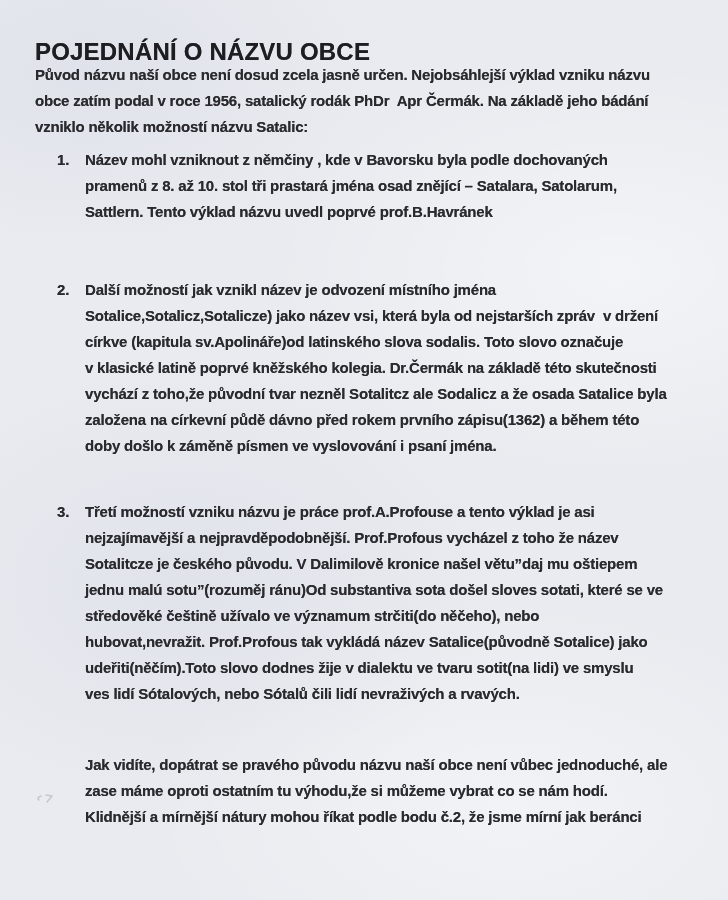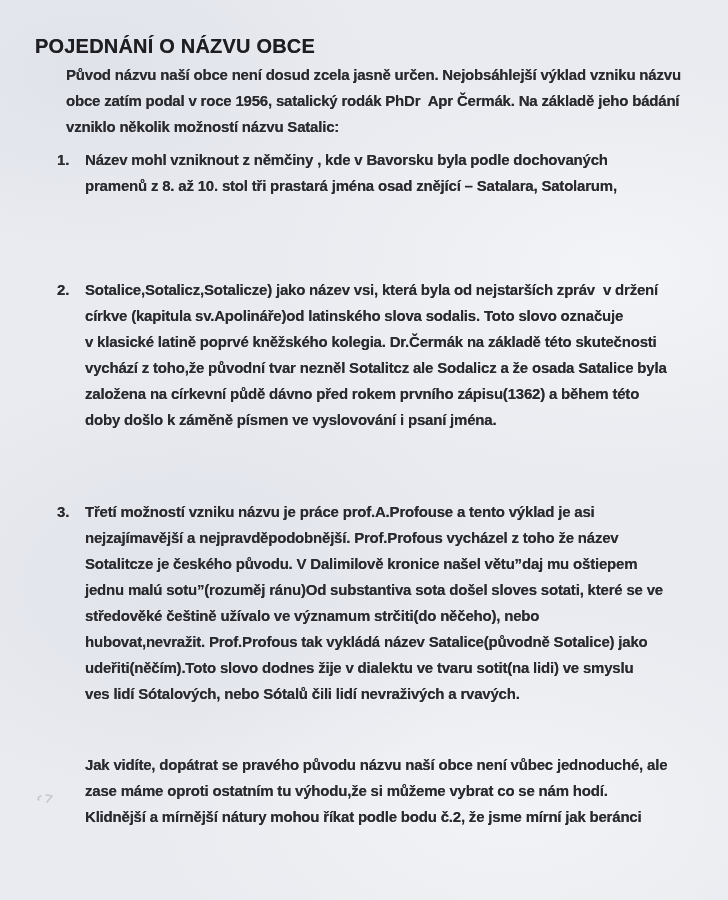--- a/index.html
+++ b/index.html
@@ -18,36 +18,36 @@
       radial-gradient(ellipse 500px 300px at 85% 30%, rgba(255,255,255,0.45), transparent 70%),
       radial-gradient(ellipse 460px 320px at 25% 65%, rgba(203,208,220,0.30), transparent 70%),
       radial-gradient(ellipse 520px 300px at 70% 90%, rgba(255,255,255,0.40), transparent 70%),
       #e9ebf0;
     color: #2a2a2e;
   }
   .doc-title {
     position: absolute;
     left: 35px;
     top: 22px;
-    font-size: 20px;
+    font-size: 24px;
     font-weight: 700;
     letter-spacing: 0.2px;
     color: #1e1e22;
     white-space: pre;
     text-shadow: 0 0 0.6px rgba(30,30,34,0.75);
   }
   .block {
     position: absolute;
     font-size: 15px;
     font-weight: 700;
     line-height: 26px;
     letter-spacing: -0.2px;
     text-shadow: 0 0 0.5px rgba(42,42,46,0.7);
   }
-  .intro   { left: 35px;  top: 62px; margin-left: 31px;  }
+  .intro   { left: 35px;  top: 62px;  }
   .item-1  { top: 147px; }
   .item-2  { top: 277px; }
   .item-3  { top: 499px; }
   .closing { left: 85px;  top: 752px; }
   .list-item {
     left: 57px;
     right: 10px;
     display: flex;
     align-items: flex-start;
   }
@@ -77,26 +77,28 @@
       <div class="line">Původ názvu naší obce není dosud zcela jasně určen. Nejobsáhlejší výklad vzniku názvu</div>
       <div class="line">obce zatím podal v roce 1956, satalický rodák PhDr  Apr Čermák. Na základě jeho bádání</div>
       <div class="line">vzniklo několik možností názvu Satalic:</div>
     </div>
 
   <div class="block list-item item-1">
     <span class="list-num">1.</span>
     <div class="item-lines">
         <div class="line">Název mohl vzniknout z němčiny , kde v Bavorsku byla podle dochovaných</div>
         <div class="line">pramenů z 8. až 10. stol tři prastará jména osad znějící – Satalara, Satolarum,</div>
+        <div class="line">Sattlern. Tento výklad názvu uvedl poprvé prof.B.Havránek</div>
       </div>
   </div>
 
   <div class="block list-item item-2">
     <span class="list-num">2.</span>
     <div class="item-lines">
+        <div class="line">Další možností jak vznikl název je odvození místního jména</div>
         <div class="line">Sotalice,Sotalicz,Sotalicze) jako název vsi, která byla od nejstarších zpráv  v držení</div>
         <div class="line">církve (kapitula sv.Apolináře)od latinského slova sodalis. Toto slovo označuje</div>
         <div class="line">v klasické latině poprvé kněžského kolegia. Dr.Čermák na základě této skutečnosti</div>
         <div class="line">vychází z toho,že původní tvar nezněl Sotalitcz ale Sodalicz a že osada Satalice byla</div>
         <div class="line">založena na církevní půdě dávno před rokem prvního zápisu(1362) a během této</div>
         <div class="line">doby došlo k záměně písmen ve vyslovování i psaní jména.</div>
       </div>
   </div>
 
   <div class="block list-item item-3">

